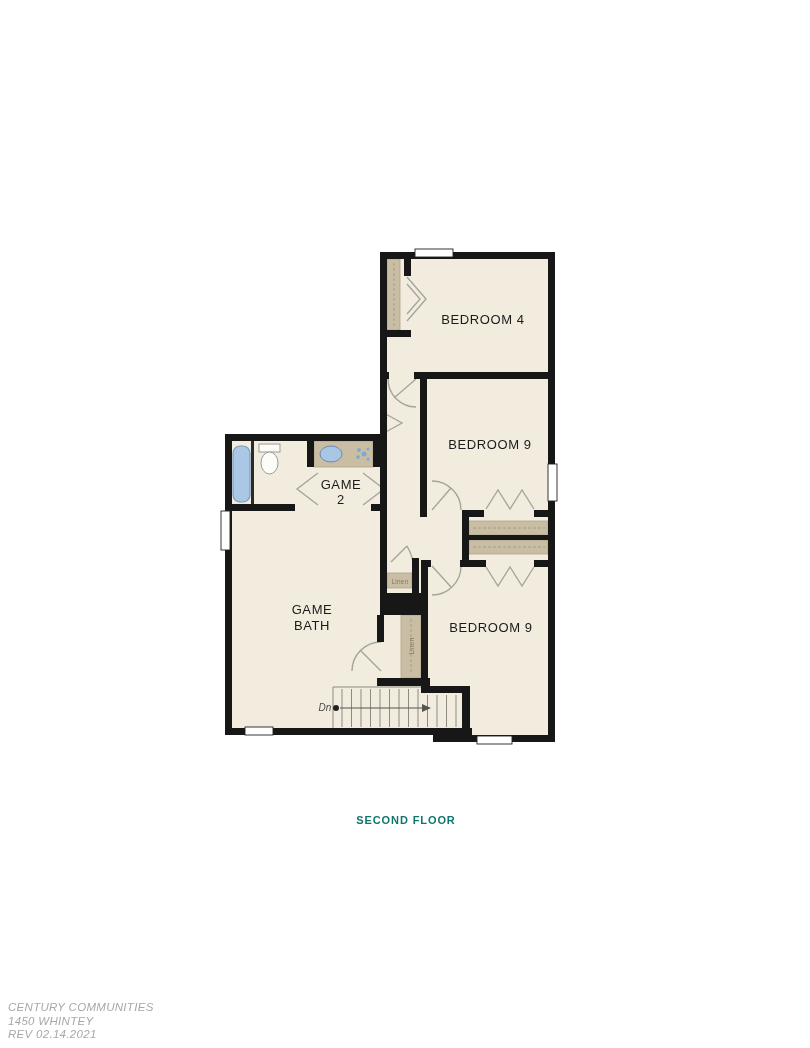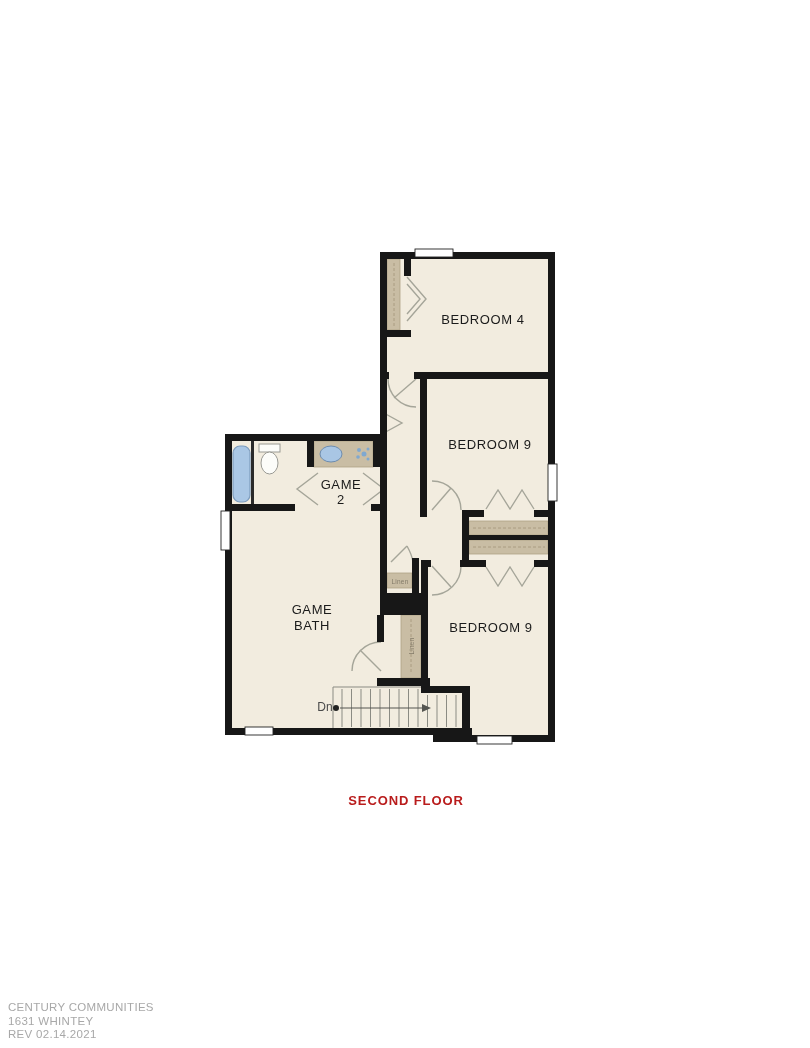--- a/index.html
+++ b/index.html
@@ -15,39 +15,41 @@
     position:absolute;
     transform:translate(-50%,-50%);
     font-size:13px;
     letter-spacing:0.6px;
     color:#1b1b1b;
     white-space:nowrap;
     text-align:center;
     line-height:15px;
   }
   .lbl.small{font-size:6.5px;letter-spacing:0.2px;color:#837b69;line-height:7px;}
-  .lbl.dn{font-size:12px;letter-spacing:0;color:#4a4a4a;}
+  .lbl.dn{font-size:10px;letter-spacing:0;color:#4a4a4a;font-style:italic;}
   .lbl.rot{transform:translate(-50%,-50%) rotate(-90deg);}
   .two-line{line-height:16px;}
   .plan-title{
     position:absolute;
     transform:translate(-50%,-50%);
-    font-size:13px;
+    font-size:11px;
     font-weight:bold;
     letter-spacing:0.9px;
-    color:#b91c1c;
+    color:#0f766e;
     white-space:nowrap;
+    margin-top:20px;
   }
   .footer{
     position:absolute;
     left:8px;top:1001px;
     font-size:11.5px;
     line-height:13.5px;
     letter-spacing:0.3px;
     color:#a8a8a8;
+    font-style:italic;
   }
 </style>
 </head>
 <body>
 
 <div class="screen">
 
   <svg class="plan-svg" width="810" height="1048" viewBox="0 0 810 1048">
 
     <g>
@@ -215,17 +217,17 @@
 
   <div class="lbl small" style="left:400px;top:581px;">Linen</div>
   <div class="lbl small rot" style="left:411px;top:646px;">Linen</div>
 
   <div class="lbl dn" style="left:325px;top:707px;">Dn</div>
 
   <div class="plan-title" style="left:406px;top:800px;">SECOND FLOOR</div>
 
   <div class="footer">
     <div>CENTURY COMMUNITIES</div>
-    <div>1631 WHINTEY</div>
+    <div>1450 WHINTEY</div>
     <div>REV 02.14.2021</div>
   </div>
 
 </div>
 
 </body></html>

